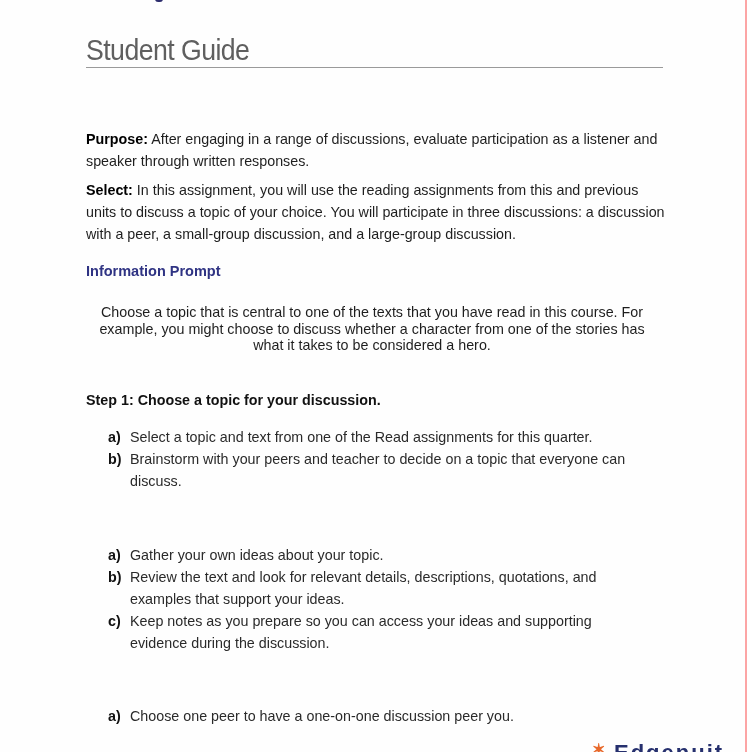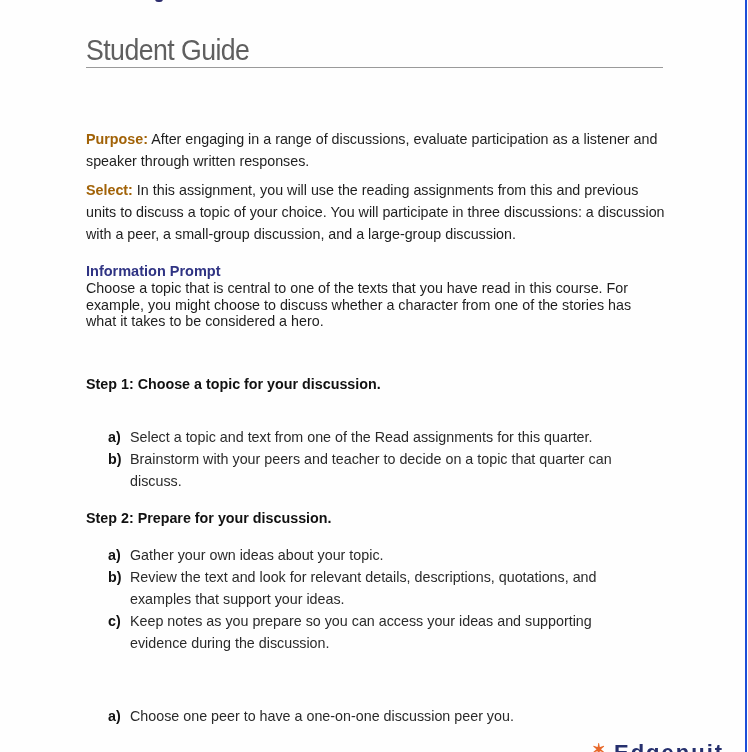--- a/index.html
+++ b/index.html
@@ -14,21 +14,21 @@
     overflow: hidden;
     font-family: "Liberation Sans", sans-serif;
     color: #1a1a1a;
   }
   .page {
     position: absolute;
     left: 0; top: 0;
     width: 745px;
     height: 752px;
     background: #fefefe;
-    border-right: 2px solid #1d4ed8;
+    border-right: 2px solid #fca5a5;
   }
   .top-fragment {
     position: absolute;
     left: 155px;
     top: -4px;
     width: 8px;
     height: 6px;
     background: #2e2e6e;
     border-radius: 0 0 3px 3px;
   }
@@ -63,21 +63,21 @@
   .para {
     position: absolute;
     left: 86px;
     width: 580px;
     font-size: 14.3px;
     color: #1e1e1e;
     line-height: 22px;
   }
   .para.tight { line-height: 16.5px; }
   .label-blue {
-    color: #a16207;
+    color: #000000;
     font-weight: bold;
   }
   .step {
     position: absolute;
     left: 86px;
     font-size: 14.3px;
     font-weight: bold;
     color: #111111;
     line-height: 18px;
   }
@@ -140,34 +140,33 @@
   <div class="para" style="top:128px;">
     <span class="label-blue">Purpose:</span><span> After engaging in a range of discussions, evaluate participation as a listener and speaker through written responses.</span>
   </div>
 
   <div class="para" style="top:179px; width:582px;">
     <span class="label-blue">Select:</span><span> In this assignment, you will use the reading assignments from this and previous units to discuss a topic of your choice. You will participate in three discussions: a discussion with a peer, a small-group discussion, and a large-group discussion.</span>
   </div>
 
   <div class="h-blue" style="top:262px;">Information Prompt</div>
 
-  <div class="para tight" style="top:280px; width:572px;">Choose a topic that is central to one of the texts that you have read in this course. For example, you might choose to discuss whether a character from one of the stories has what it takes to be considered a hero.</div>
+  <div class="para tight" style="top:304px; width:572px;text-align:center;">Choose a topic that is central to one of the texts that you have read in this course. For example, you might choose to discuss whether a character from one of the stories has what it takes to be considered a hero.</div>
 
 
-  <div class="step" style="top:375px;">Step 1: Choose a topic for your discussion.</div>
+  <div class="step" style="top:391px;">Step 1: Choose a topic for your discussion.</div>
   <div class="item" style="top:426px;">
     <span class="mk">a)</span>
     <span class="tx">Select a topic and text from one of the Read assignments for this quarter.</span>
   </div>
   <div class="item" style="top:448px;">
     <span class="mk">b)</span>
-    <span class="tx">Brainstorm with your peers and teacher to decide on a topic that quarter can discuss.</span>
+    <span class="tx">Brainstorm with your peers and teacher to decide on a topic that everyone can discuss.</span>
   </div>
 
-  <div class="step" style="top:509px;">Step 2: Prepare for your discussion.</div>
   <div class="item" style="top:544px;">
     <span class="mk">a)</span>
     <span class="tx">Gather your own ideas about your topic.</span>
   </div>
   <div class="item" style="top:566px; width:520px;">
     <span class="mk">b)</span>
     <span class="tx">Review the text and look for relevant details, descriptions, quotations, and examples that support your ideas.</span>
   </div>
   <div class="item" style="top:610px; width:520px;">
     <span class="mk">c)</span>

